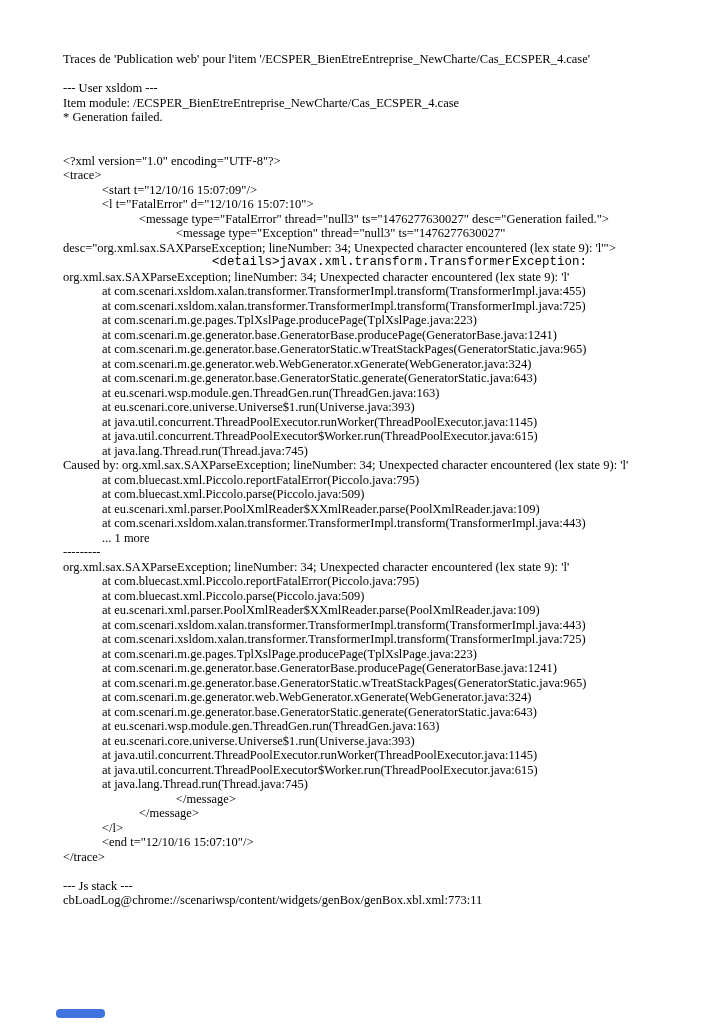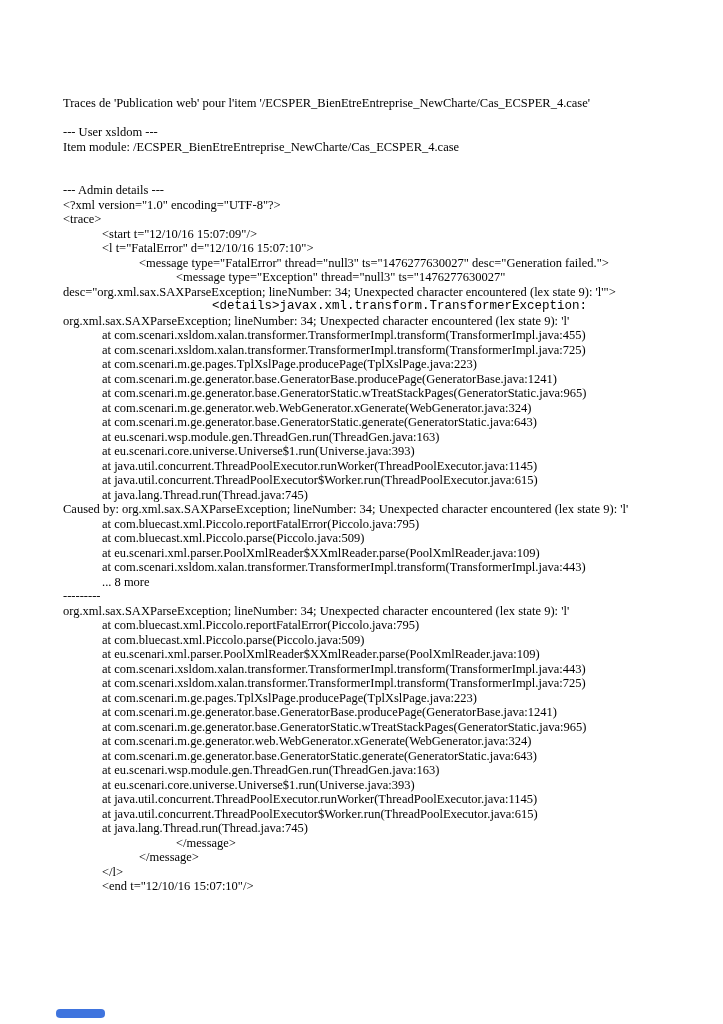--- a/index.html
+++ b/index.html
@@ -2,21 +2,21 @@
 <html><head>
 <meta charset="utf-8">
 <style>
   html,body{margin:0;padding:0;}
   body{
     width:723px;height:1024px;position:relative;overflow:hidden;
     background:#ffffff;color:#000000;
     font-family:"Liberation Serif",serif;
     font-size:12.5px;
   }
-  .page{padding:52px 4px 0 63px;margin-top:44px;}
+  .page{padding:52px 4px 0 63px;}
   .line{white-space:pre;line-height:14.5px;min-height:14.5px;}
   .blank{height:14.5px;}
   .i0{padding-left:0;}
   .i1{padding-left:39px;}
   .i2{padding-left:76px;}
   .i3{padding-left:113px;}
   .i4{padding-left:149px;font-family:Liberation Mono, monospace;}
   .blue-bar{
     position:absolute;left:56px;top:1009px;width:49px;height:9px;
     border-radius:4px;background:#3f74de;
@@ -26,27 +26,27 @@
 <body>
 
 <div class="page">
 
   <div class="line">Traces de 'Publication web' pour l'item '/ECSPER_BienEtreEntreprise_NewCharte/Cas_ECSPER_4.case'</div>
   <div class="blank"></div>
 
   <section>
     <div class="line">--- User xsldom ---</div>
     <div class="line">Item module: /ECSPER_BienEtreEntreprise_NewCharte/Cas_ECSPER_4.case</div>
+    <div class="line">* Generation failed.</div>
   </section>
 
   <div class="blank"></div>
   <div class="blank"></div>
 
   <section>
-    <div class="line">--- Admin details ---</div>
     <div>
         <div class="line i0">&lt;?xml version="1.0" encoding="UTF-8"?&gt;</div>
         <div class="line i0">&lt;trace&gt;</div>
         <div class="line i1">&lt;start t="12/10/16 15:07:09"/&gt;</div>
         <div class="line i1">&lt;l t="FatalError" d="12/10/16 15:07:10"&gt;</div>
         <div class="line i2">&lt;message type="FatalError" thread="null3" ts="1476277630027" desc="Generation failed."&gt;</div>
         <div class="line i3">&lt;message type="Exception" thread="null3" ts="1476277630027"</div>
         <div class="line i0">desc="org.xml.sax.SAXParseException; lineNumber: 34; Unexpected character encountered (lex state 9): 'l'"&gt;</div>
         <div class="line i4">&lt;details&gt;javax.xml.transform.TransformerException:</div>
         <div class="line i0">org.xml.sax.SAXParseException; lineNumber: 34; Unexpected character encountered (lex state 9): 'l'</div>
@@ -60,21 +60,21 @@
         <div class="line i1">at eu.scenari.wsp.module.gen.ThreadGen.run(ThreadGen.java:163)</div>
         <div class="line i1">at eu.scenari.core.universe.Universe$1.run(Universe.java:393)</div>
         <div class="line i1">at java.util.concurrent.ThreadPoolExecutor.runWorker(ThreadPoolExecutor.java:1145)</div>
         <div class="line i1">at java.util.concurrent.ThreadPoolExecutor$Worker.run(ThreadPoolExecutor.java:615)</div>
         <div class="line i1">at java.lang.Thread.run(Thread.java:745)</div>
         <div class="line i0">Caused by: org.xml.sax.SAXParseException; lineNumber: 34; Unexpected character encountered (lex state 9): 'l'</div>
         <div class="line i1">at com.bluecast.xml.Piccolo.reportFatalError(Piccolo.java:795)</div>
         <div class="line i1">at com.bluecast.xml.Piccolo.parse(Piccolo.java:509)</div>
         <div class="line i1">at eu.scenari.xml.parser.PoolXmlReader$XXmlReader.parse(PoolXmlReader.java:109)</div>
         <div class="line i1">at com.scenari.xsldom.xalan.transformer.TransformerImpl.transform(TransformerImpl.java:443)</div>
-        <div class="line i1">... 8 more</div>
+        <div class="line i1">... 1 more</div>
         <div class="line i0">---------</div>
         <div class="line i0">org.xml.sax.SAXParseException; lineNumber: 34; Unexpected character encountered (lex state 9): 'l'</div>
         <div class="line i1">at com.bluecast.xml.Piccolo.reportFatalError(Piccolo.java:795)</div>
         <div class="line i1">at com.bluecast.xml.Piccolo.parse(Piccolo.java:509)</div>
         <div class="line i1">at eu.scenari.xml.parser.PoolXmlReader$XXmlReader.parse(PoolXmlReader.java:109)</div>
         <div class="line i1">at com.scenari.xsldom.xalan.transformer.TransformerImpl.transform(TransformerImpl.java:443)</div>
         <div class="line i1">at com.scenari.xsldom.xalan.transformer.TransformerImpl.transform(TransformerImpl.java:725)</div>
         <div class="line i1">at com.scenari.m.ge.pages.TplXslPage.producePage(TplXslPage.java:223)</div>
         <div class="line i1">at com.scenari.m.ge.generator.base.GeneratorBase.producePage(GeneratorBase.java:1241)</div>
         <div class="line i1">at com.scenari.m.ge.generator.base.GeneratorStatic.wTreatStackPages(GeneratorStatic.java:965)</div>
@@ -82,23 +82,26 @@
         <div class="line i1">at com.scenari.m.ge.generator.base.GeneratorStatic.generate(GeneratorStatic.java:643)</div>
         <div class="line i1">at eu.scenari.wsp.module.gen.ThreadGen.run(ThreadGen.java:163)</div>
         <div class="line i1">at eu.scenari.core.universe.Universe$1.run(Universe.java:393)</div>
         <div class="line i1">at java.util.concurrent.ThreadPoolExecutor.runWorker(ThreadPoolExecutor.java:1145)</div>
         <div class="line i1">at java.util.concurrent.ThreadPoolExecutor$Worker.run(ThreadPoolExecutor.java:615)</div>
         <div class="line i1">at java.lang.Thread.run(Thread.java:745)</div>
         <div class="line i3">&lt;/message&gt;</div>
         <div class="line i2">&lt;/message&gt;</div>
         <div class="line i1">&lt;/l&gt;</div>
         <div class="line i1">&lt;end t="12/10/16 15:07:10"/&gt;</div>
+        <div class="line i0">&lt;/trace&gt;</div>
       </div>
   </section>
 
   <div class="blank"></div>
 
   <section>
+    <div class="line">--- Js stack ---</div>
+    <div class="line">cbLoadLog@chrome://scenariwsp/content/widgets/genBox/genBox.xbl.xml:773:11</div>
   </section>
 
 </div>
 
 <div class="blue-bar" style="background: rgb(63, 116, 222);"></div>
 
 </body></html>

